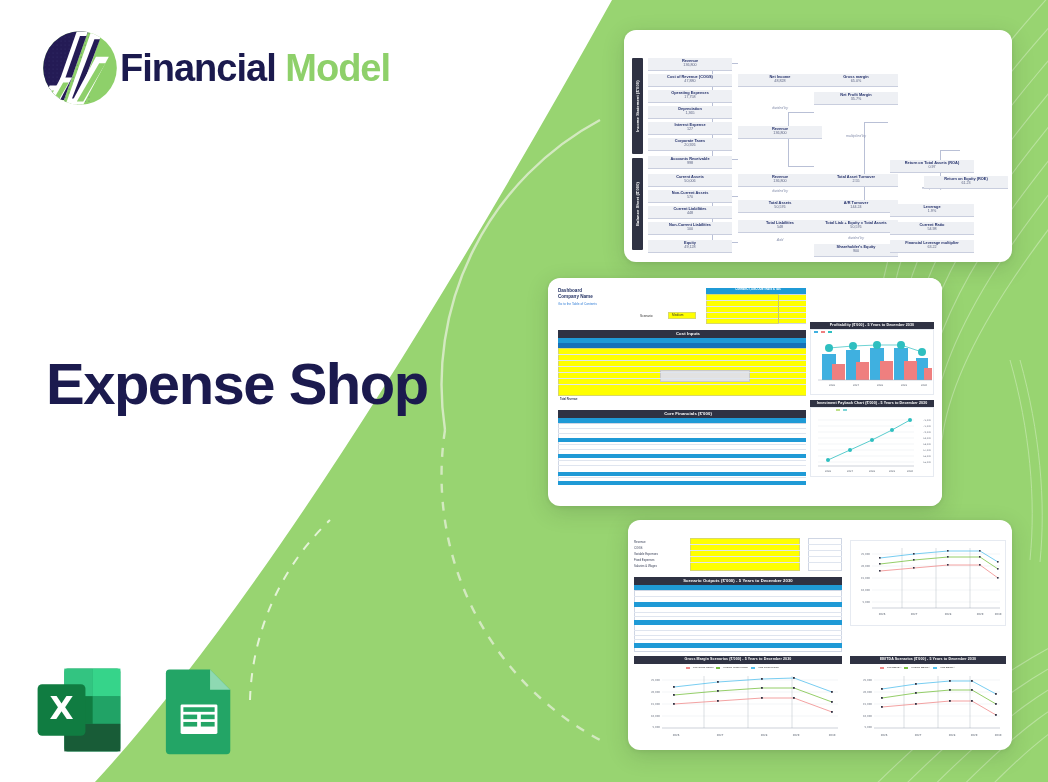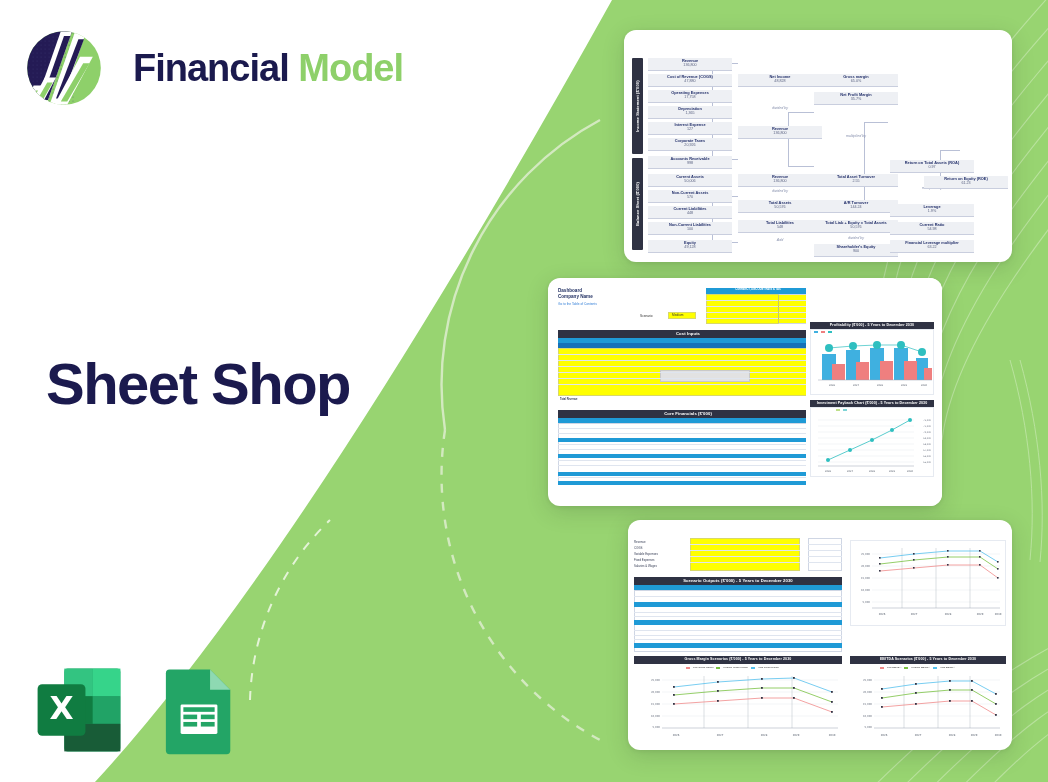--- a/index.html
+++ b/index.html
@@ -9,22 +9,22 @@
     background: #ffffff;
     position: relative;
   }
 
   
   #bg { position: absolute; inset: 0; overflow: hidden; }
   #bg svg { position: absolute; top: 0; left: 0; }
 
   
   .brand {
-    position: absolute; left: 24px; top: 28px;
-    display: flex; align-items: center; gap: 29px;
+    position: absolute; left: 40px; top: 28px;
+    display: flex; align-items: center; gap: 0;
   }
   .brand-mark { width: 80px; height: 80px; flex: 0 0 80px; }
   .brand-text {
     font-size: 38px; font-weight: bold; letter-spacing: -1px;
     white-space: nowrap; line-height: 1;
   }
   .brand-text .w1 { color: #1b1a4e; }
   .brand-text .w2 { color: #8ed06a; }
 
   
@@ -180,21 +180,21 @@
       <path d="M15,78 L22,78 L15,94 L8,94 Z" fill="#8ed06a"></path>
       <path d="M26,62 L40,62 L22,96 L8,96 Z" fill="#ffffff"></path>
       <path d="M29,68 L36,68 L21,94 L14,94 Z" fill="#8ed06a"></path>
     </g>
   </svg>
   <div class="brand-text">
     <span class="w1">Financial</span><span> </span><span class="w2">Model</span>
   </div>
 </div>
 
-<div class="page-title">Sheet Shop</div>
+<div class="page-title">Expense Shop</div>
 
 <div class="app-icons">
   <svg class="app-icon" viewBox="0 0 100 100">
     <rect x="34" y="5" width="61" height="90" rx="4" fill="#21a366"></rect>
     <rect x="34" y="5" width="31" height="30" fill="#33c481"></rect>
     <rect x="65" y="5" width="30" height="30" fill="#36d48a"></rect>
     <rect x="34" y="35" width="31" height="30" fill="#107c41"></rect>
     <rect x="65" y="35" width="30" height="30" fill="#21a366"></rect>
     <rect x="34" y="65" width="61" height="30" fill="#185c37"></rect>
     <rect x="5" y="22" width="52" height="56" rx="5" fill="#107c41"></rect>

